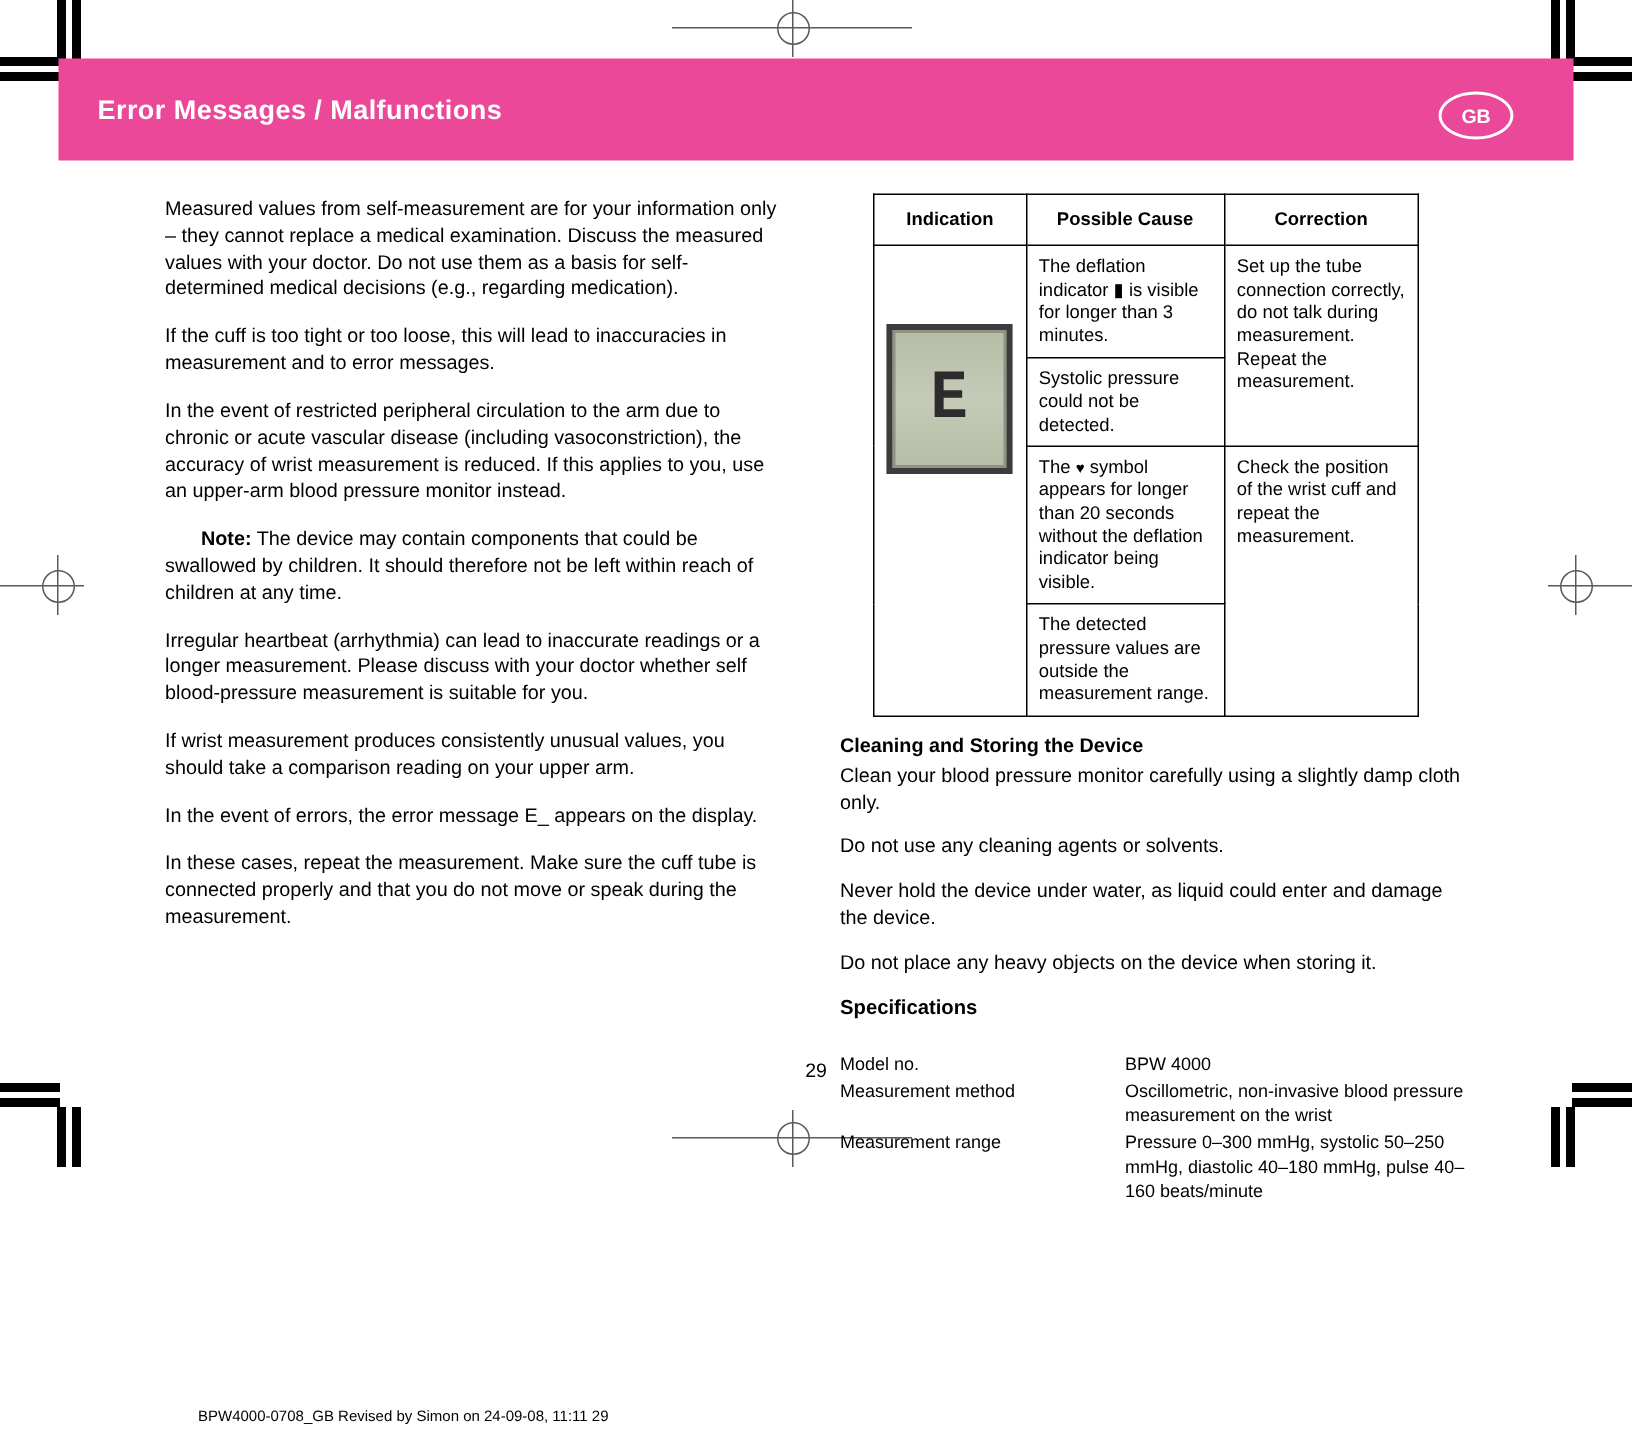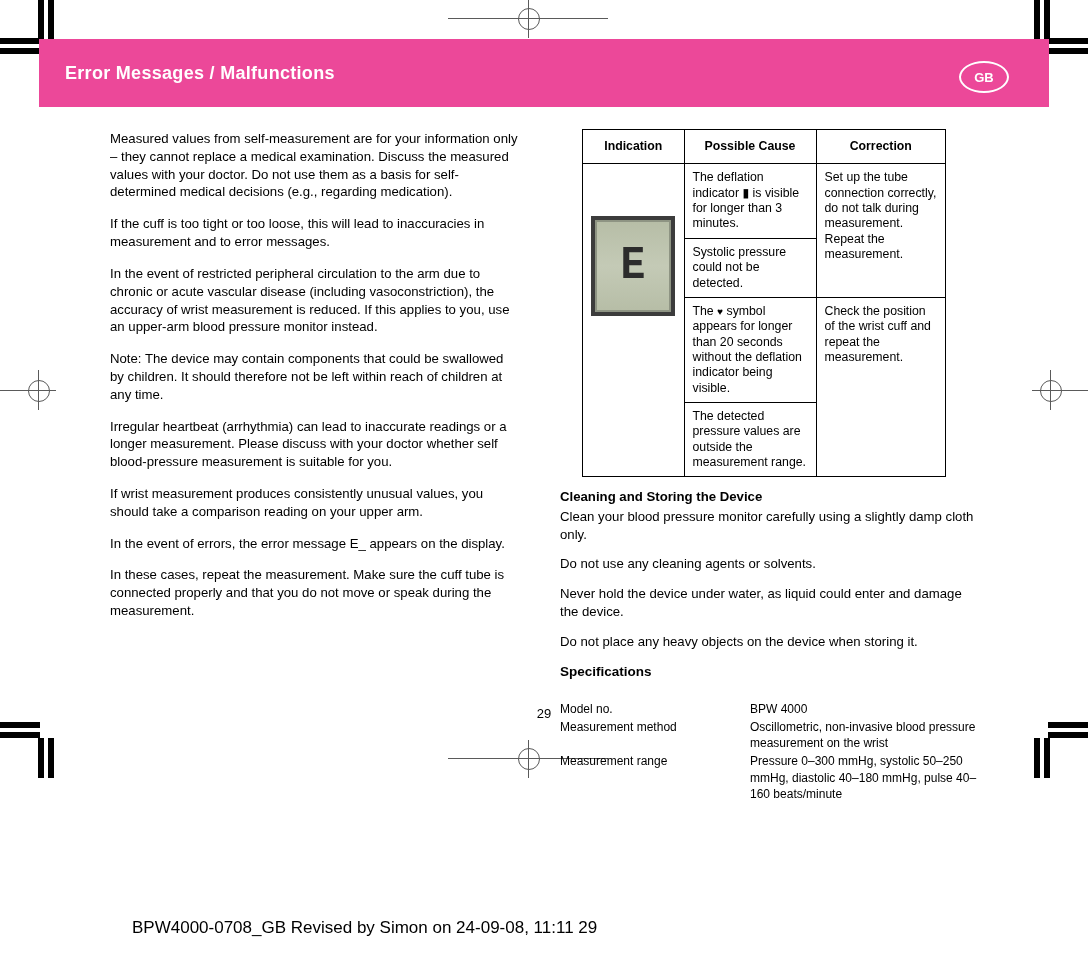--- a/index.html
+++ b/index.html
@@ -84,21 +84,22 @@
     left: 110px;
     top: 130px;
     width: 410px;
     font-size: 13.2px;
     line-height: 1.35;
   }
   .left-col p {
     margin: 0 0 14px 0;
   }
   .left-col .note-label {
-    font-weight: normal;
+    font-weight: bold;
+    margin-left: 24px;
   }
   .section-head {
     font-weight: bold;
     font-size: 13.5px;
     margin: 10px 0 4px 0;
   }
 
   
   .err-table {
     position: absolute;
@@ -184,22 +185,22 @@
     left: 0;
     right: 0;
     top: 706px;
     text-align: center;
     font-size: 13px;
   }
 
   .file-stamp {
     position: absolute;
     left: 120px;
-    bottom: 16px;
-    font-size: 17px;
+    bottom: 4px;
+    font-size: 10px;
     color: #000;
     padding-left: 12px;
   }
 </style>
 </head>
 <body>
 
 <div class="reg" style="left:448px; top:0; width:160px; height:40px;">
   <div class="reg-hline" style="left:0; top:18px; width:160px;"></div>
   <div class="reg-vline" style="left:80px; top:0; height:38px;"></div>

